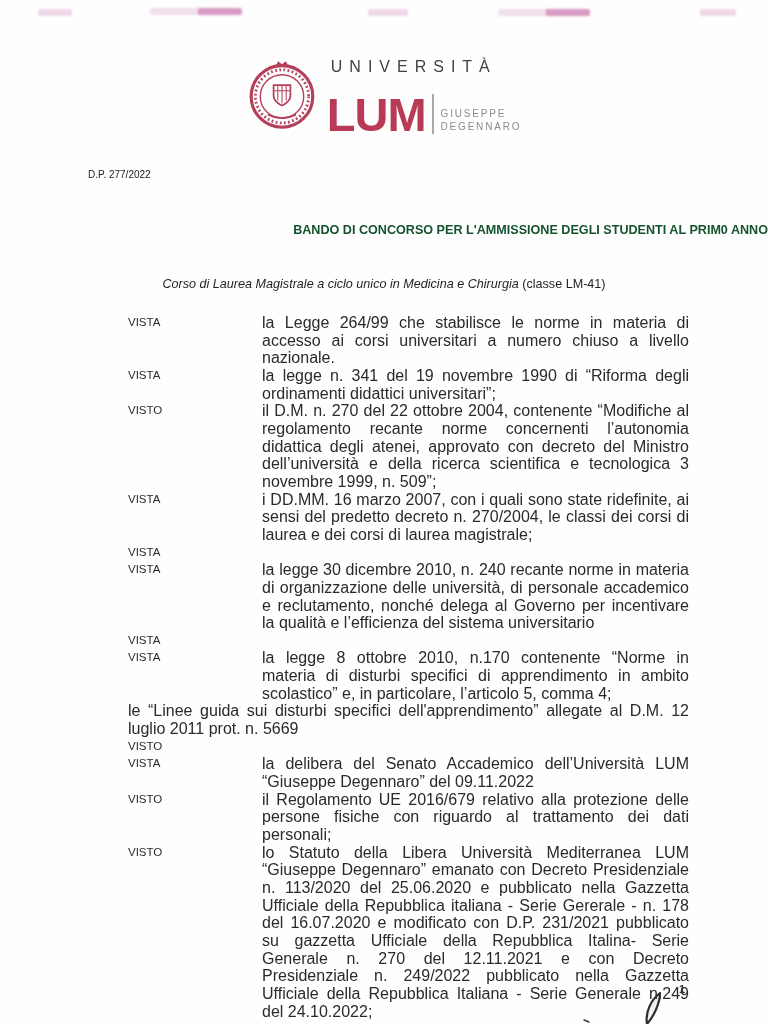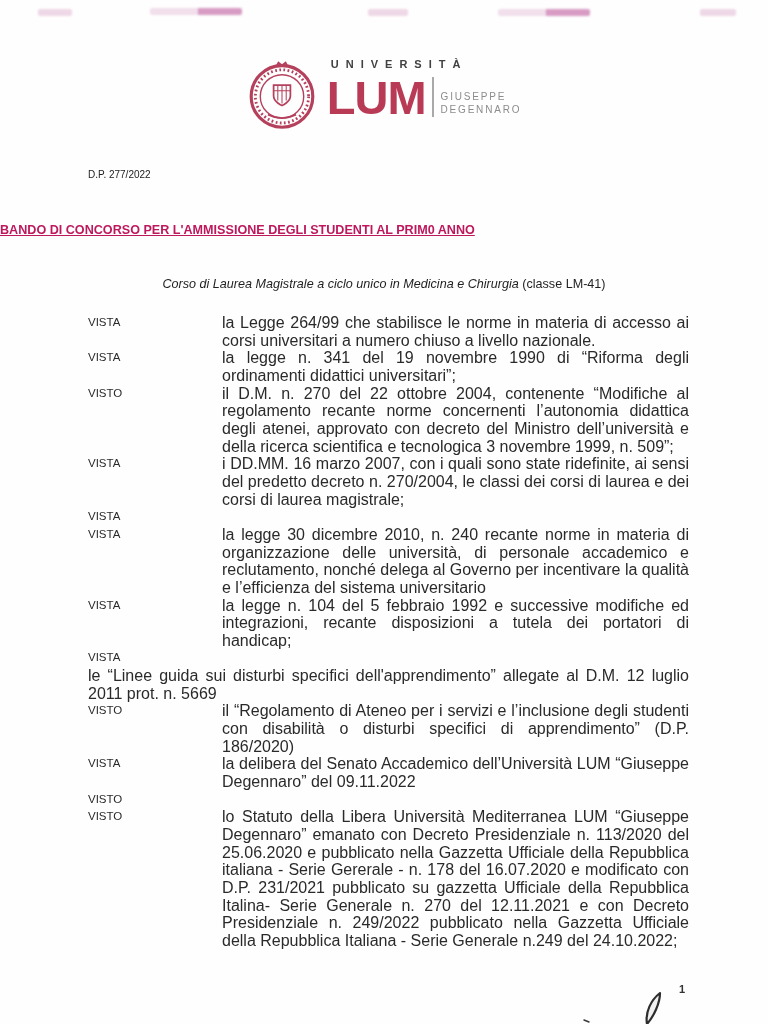--- a/index.html
+++ b/index.html
@@ -14,36 +14,36 @@
     background:rgba(214,158,196,0.40); filter:blur(1.3px); }
   .artifact.accent {
     background:linear-gradient(90deg, rgba(214,158,196,0.32) 0 52%, rgba(182,74,148,0.55) 52% 100%);
   }
 
   
   .logo { position:absolute; top:58px; left:0; width:100%;
     display:flex; justify-content:center; align-items:flex-start; }
   .seal { width:70px; height:70px; margin-right:10px; margin-top:2px; }
   .wordmark { display:flex; flex-direction:column; }
-  .uni { font-size:11px; font-weight:bold; letter-spacing:7px; color:#414141; padding-left:4px; }
-  .lum-row { display:flex; align-items:flex-end; margin-top:7px;justify-content:flex-end; }
+  .uni { font-size:16px; font-weight:normal; letter-spacing:7px; color:#414141; padding-left:4px; }
+  .lum-row { display:flex; align-items:flex-end; margin-top:18px;justify-content:flex-end; }
   .lum { font-size:47px; font-weight:bold; line-height:0.86; color:#b93a55; letter-spacing:-1px; }
   .logo-divider { width:2px; background:#a9a9a9; height:40px; margin:0 7px 1px 6px; }
   .names { font-size:10px; letter-spacing:1.8px; color:#8c8c8c; line-height:1.3; padding-bottom:2px; }
 
   .doc-number { position:absolute; left:88px; top:169px; font-size:10px; color:#222; }
 
-  .title { position:absolute; top:223px; left:0; width:100%; text-align:left;
-    font-size:12.6px; font-weight:bold; color:#be185d;text-decoration:underline; }
+  .title { position:absolute; top:223px; left:0; width:100%; text-align:right;
+    font-size:12.6px; font-weight:bold; color:#14532d; }
   .subtitle { position:absolute; top:277px; left:0; width:100%; text-align:center;
     font-size:12.6px; color:#1f1f1f; }
   .subtitle .it { font-weight:normal; font-style:italic; }
 
   .recitals { position:absolute; top:314px; left:88px; right:79px; }
-  .recital { display:flex; }
+  .recital { display:flex;margin-left:40px; }
   .recital-label { width:134px; flex-shrink:0; font-size:11.5px; line-height:17.65px; color:#2a2a2a; }
   .recital-text { flex:1; font-size:16px; line-height:17.65px; text-align:justify; color:#2a2a2a; }
 
   .page-number { position:absolute; right:83px; top:983px; font-size:11px; font-weight:bold; color:#333; }
   .signature { position:absolute; left:570px; top:985px; width:120px; height:39px; }
 </style>
 </head>
 <body>
 
 <div class="page">
@@ -106,38 +106,38 @@
     </div>
     <div class="recital">
       <div class="recital-label">VISTA</div>
     </div>
     <div class="recital">
       <div class="recital-label">VISTA</div>
       <div class="recital-text">la legge 30 dicembre 2010, n. 240 recante norme in materia di organizzazione delle università, di personale accademico e reclutamento, nonché delega al Governo per incentivare la qualità e l’efficienza del sistema universitario</div>
     </div>
     <div class="recital">
       <div class="recital-label">VISTA</div>
-      <div class="recital-text">la legge n. 104 del 5 febbraio 1992 e successive modifiche ed integrazioni, recante disposizioni a tutela dei portatori di handicap;</div>
     </div>
     <div class="recital">
       <div class="recital-label">VISTA</div>
+      <div class="recital-text">la legge 8 ottobre 2010, n.170 contenente “Norme in materia di disturbi specifici di apprendimento in ambito scolastico” e, in particolare, l’articolo 5, comma 4;</div>
     </div>
     <div class="recital">
       <div class="recital-text">le “Linee guida sui disturbi specifici dell'apprendimento” allegate al D.M. 12 luglio 2011 prot. n. 5669</div>
     </div>
     <div class="recital">
       <div class="recital-label">VISTO</div>
-      <div class="recital-text">il “Regolamento di Ateneo per i servizi e l’inclusione degli studenti con disabilità o disturbi specifici di apprendimento” (D.P. 186/2020)</div>
     </div>
     <div class="recital">
       <div class="recital-label">VISTA</div>
       <div class="recital-text">la delibera del Senato Accademico dell’Università LUM “Giuseppe Degennaro” del 09.11.2022</div>
     </div>
     <div class="recital">
       <div class="recital-label">VISTO</div>
+      <div class="recital-text">il Regolamento UE 2016/679 relativo alla protezione delle persone fisiche con riguardo al trattamento dei dati personali;</div>
     </div>
     <div class="recital">
       <div class="recital-label">VISTO</div>
       <div class="recital-text">lo Statuto della Libera Università Mediterranea LUM “Giuseppe Degennaro” emanato con Decreto Presidenziale n. 113/2020 del 25.06.2020 e pubblicato nella Gazzetta Ufficiale della Repubblica italiana - Serie Gererale - n. 178 del 16.07.2020 e modificato con D.P. 231/2021 pubblicato su gazzetta Ufficiale della Repubblica Italina- Serie Generale n. 270 del 12.11.2021 e con Decreto Presidenziale n. 249/2022 pubblicato nella Gazzetta Ufficiale della Repubblica Italiana - Serie Generale n.249 del 24.10.2022;</div>
     </div>
   </div>
 
   <div class="page-number">1</div>
 
   <svg class="signature" viewBox="0 0 120 39">

